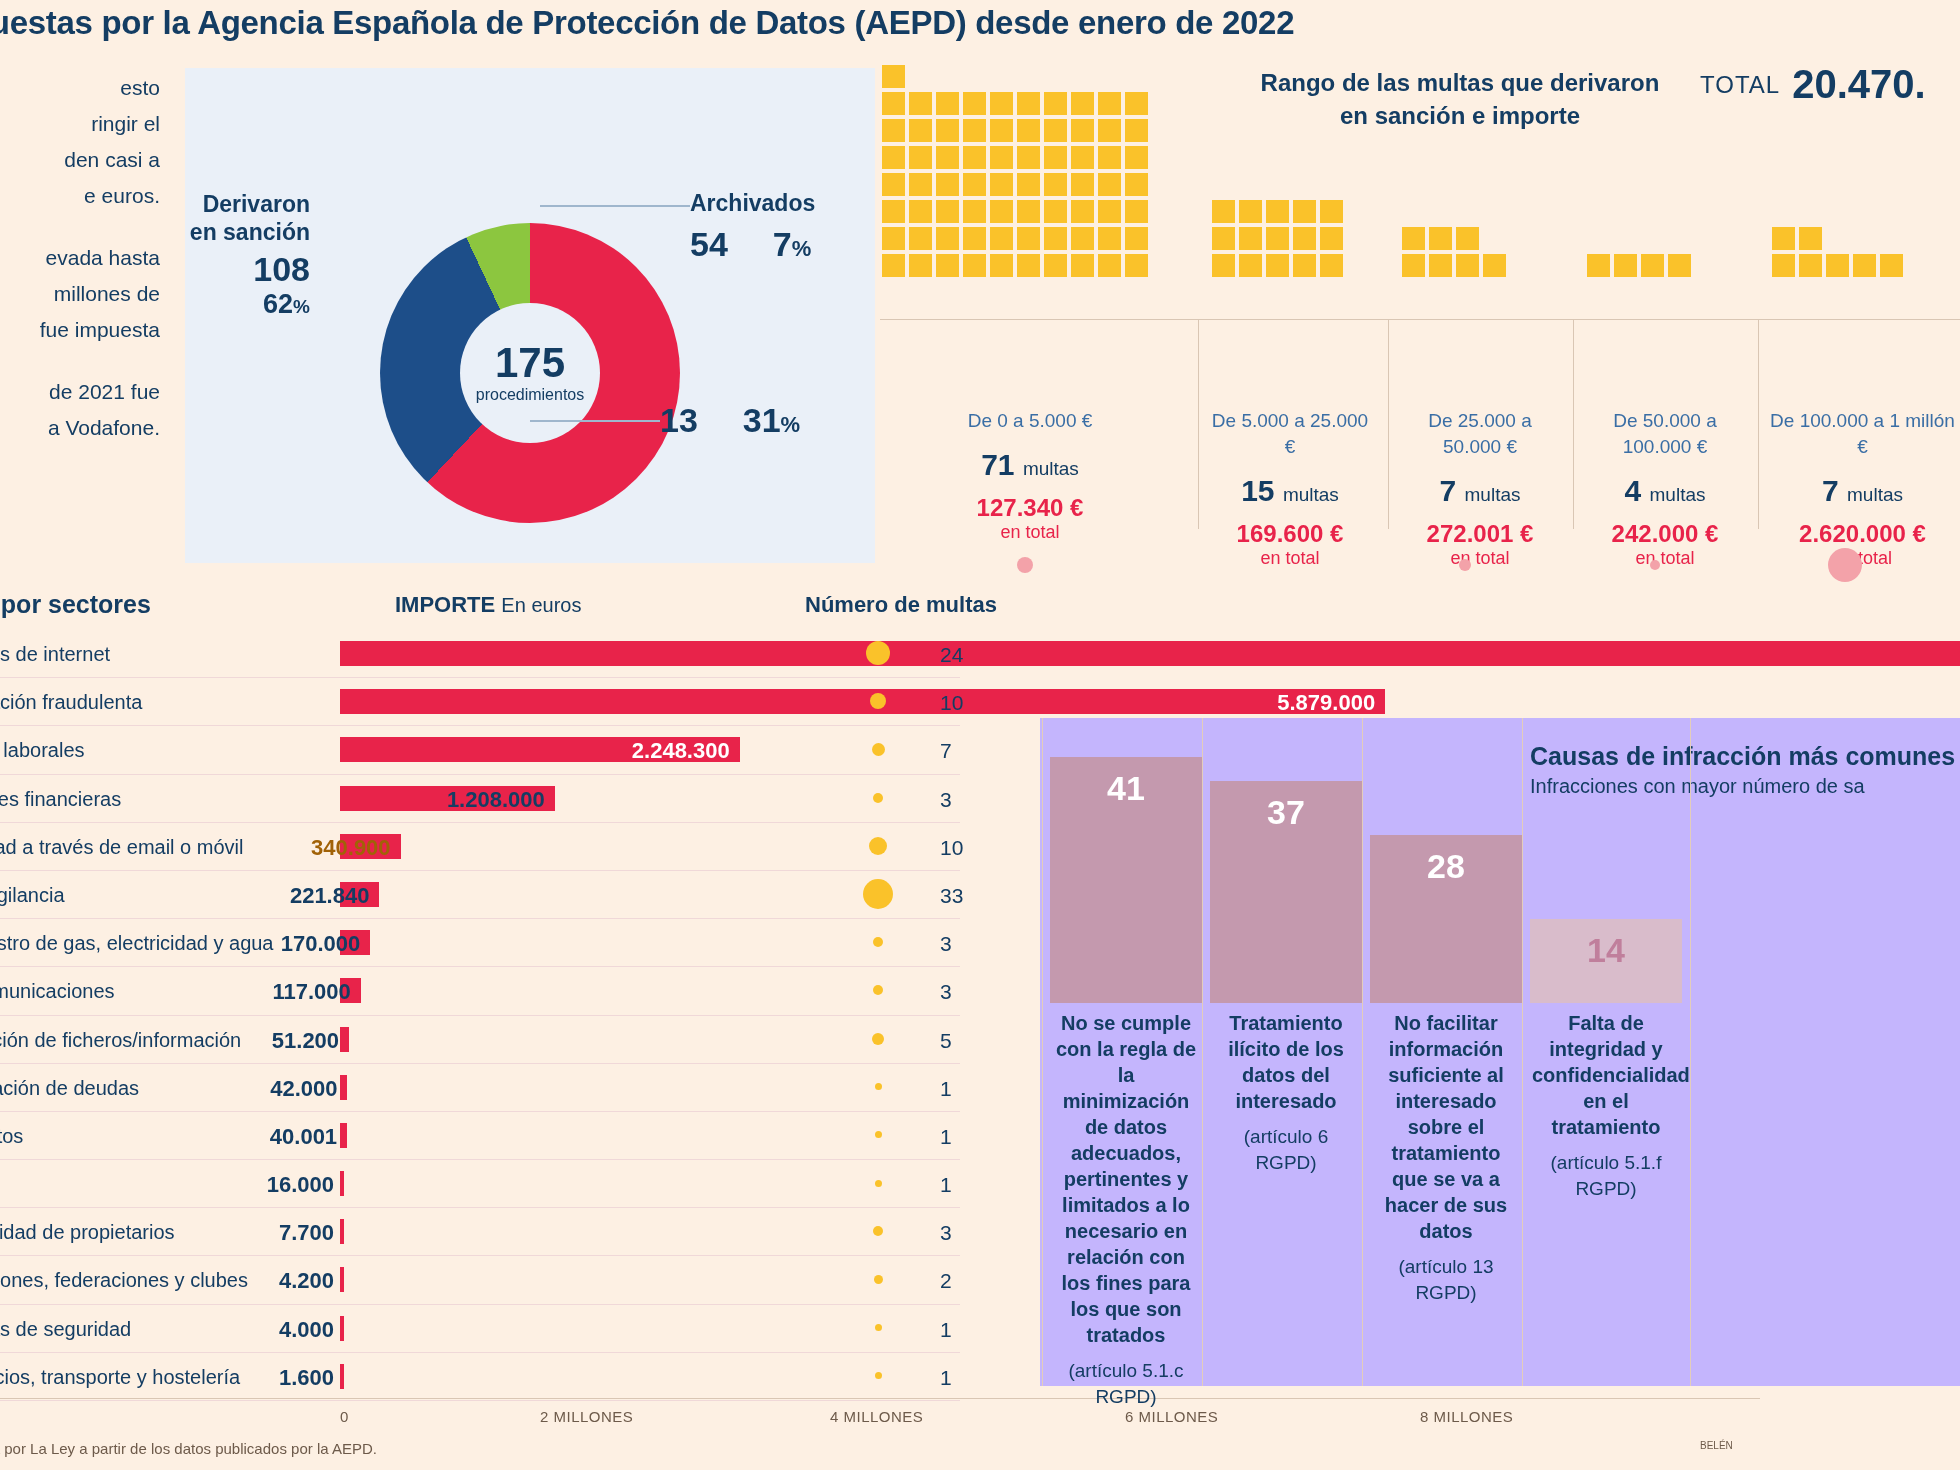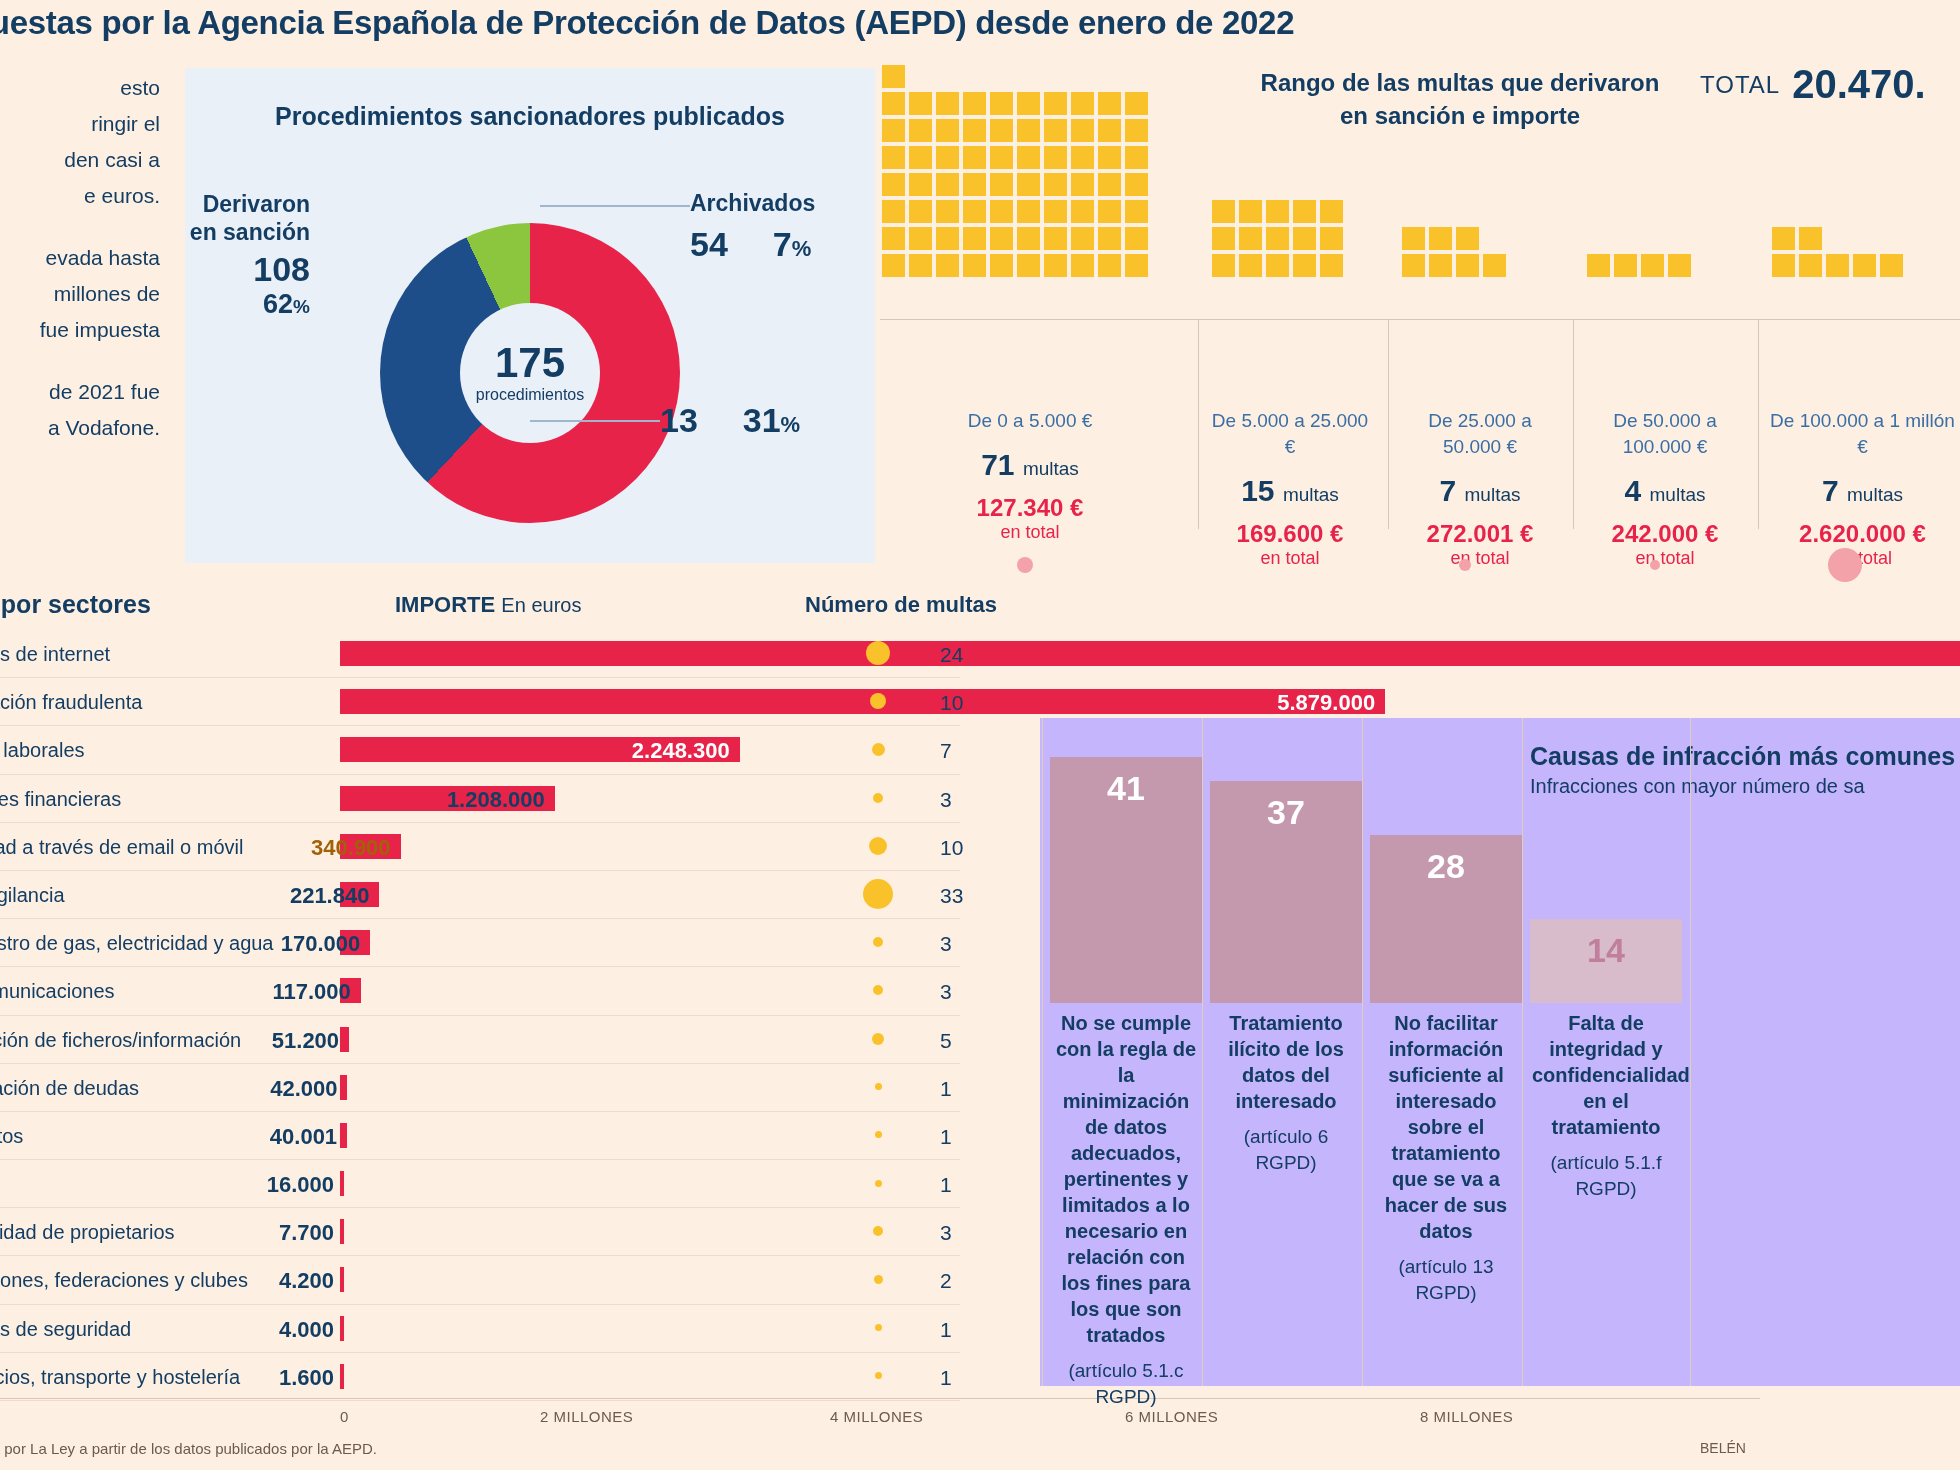--- a/index.html
+++ b/index.html
@@ -103,21 +103,21 @@
   .table{position:absolute;left:-40px;top:630px;width:1000px;}
   .trow{position:relative;height:47.2px;border-bottom:1px solid #f0d8d8;}
   .tname{position:absolute;left:0;top:13px;font-size:20px;color:#143d63;}
   .bar{position:absolute;left:380px;top:11px;height:25px;background:#e8234a;}
   .amtlab{position:absolute;top:12px;font-size:22px;font-weight:bold;color:#143d63;text-align:right;}
   .bubble-y{position:absolute;border-radius:50%;background:#fac22a;}
   .nmult{position:absolute;left:980px;top:13px;font-size:21px;color:#143d63;}
   .axis{position:absolute;left:-40px;top:1398px;width:1800px;height:1px;background:#d9c6b4;}
   .tick{position:absolute;top:1408px;font-size:15px;color:#6d5a4a;letter-spacing:0.5px;}
   .footer{position:absolute;left:-40px;top:1440px;font-size:15px;color:#6d5a4a;}
-  .byline{position:absolute;left:1700px;top:1440px;font-size:14px;color:#6d5a4a;}
+  .byline{position:absolute;left:1700px;top:1440px;font-size:10px;color:#6d5a4a;}
 
   
   .causes{position:absolute;left:1040px;top:718px;width:920px;height:668px;background:#c4b5fd;}
   .causes-title{position:absolute;left:1530px;top:742px;width:430px;font-size:25px;font-weight:bold;color:#143d63;}
   .causes-sub{position:absolute;left:1530px;top:775px;width:430px;font-size:20px;color:#143d63;}
   .cbar-wrap{position:absolute;bottom:0;}
   .cbar{background:#c499ae;width:100%;position:relative;}
   .cbar .cval{position:absolute;left:0;right:0;top:12px;text-align:center;font-size:34px;font-weight:bold;color:#ffffff;}
   .cbar.light{background:#d9bccb;}
   .cbar.light .cval{color:#c07f9c;}
@@ -140,21 +140,20 @@
     <div style="height:26px"></div>
     <div>evada hasta</div>
     <div>millones de</div>
     <div>fue impuesta</div>
     <div style="height:26px"></div>
     <div>de 2021 fue</div>
     <div>a Vodafone.</div>
   </div>
 
   <div class="donut-panel">
-    <div class="donut-title">Procedimientos sancionadores publicados</div>
     <div class="donut-wrap">
       <div class="donut">
         <div class="donut-hole">
           <div class="num">175</div>
           <div class="lbl">procedimientos</div>
         </div>
       </div>
     </div>
   </div>
 

